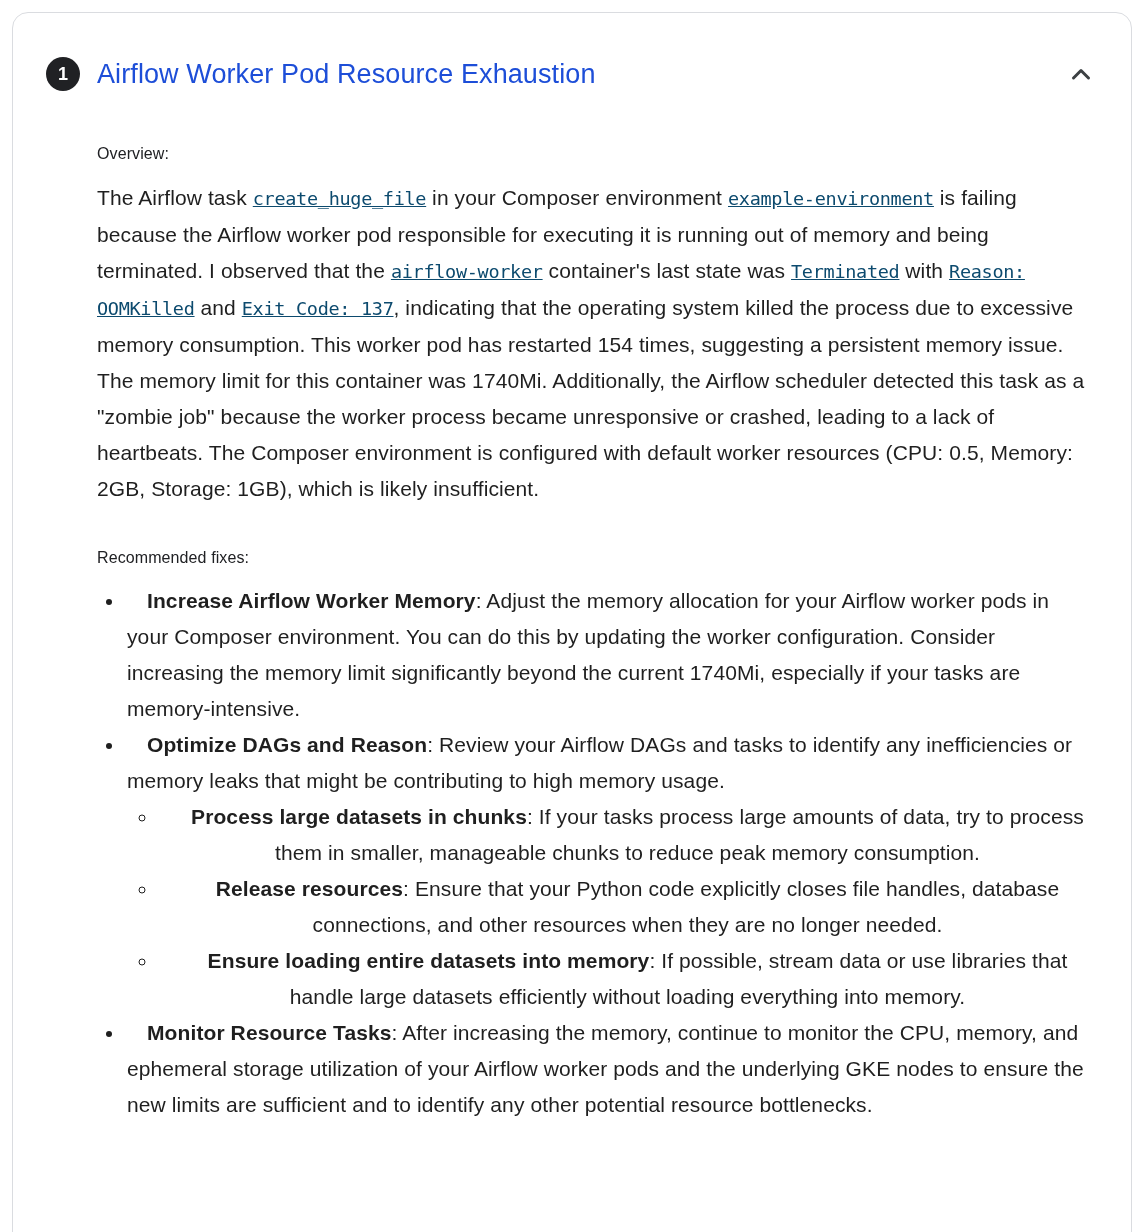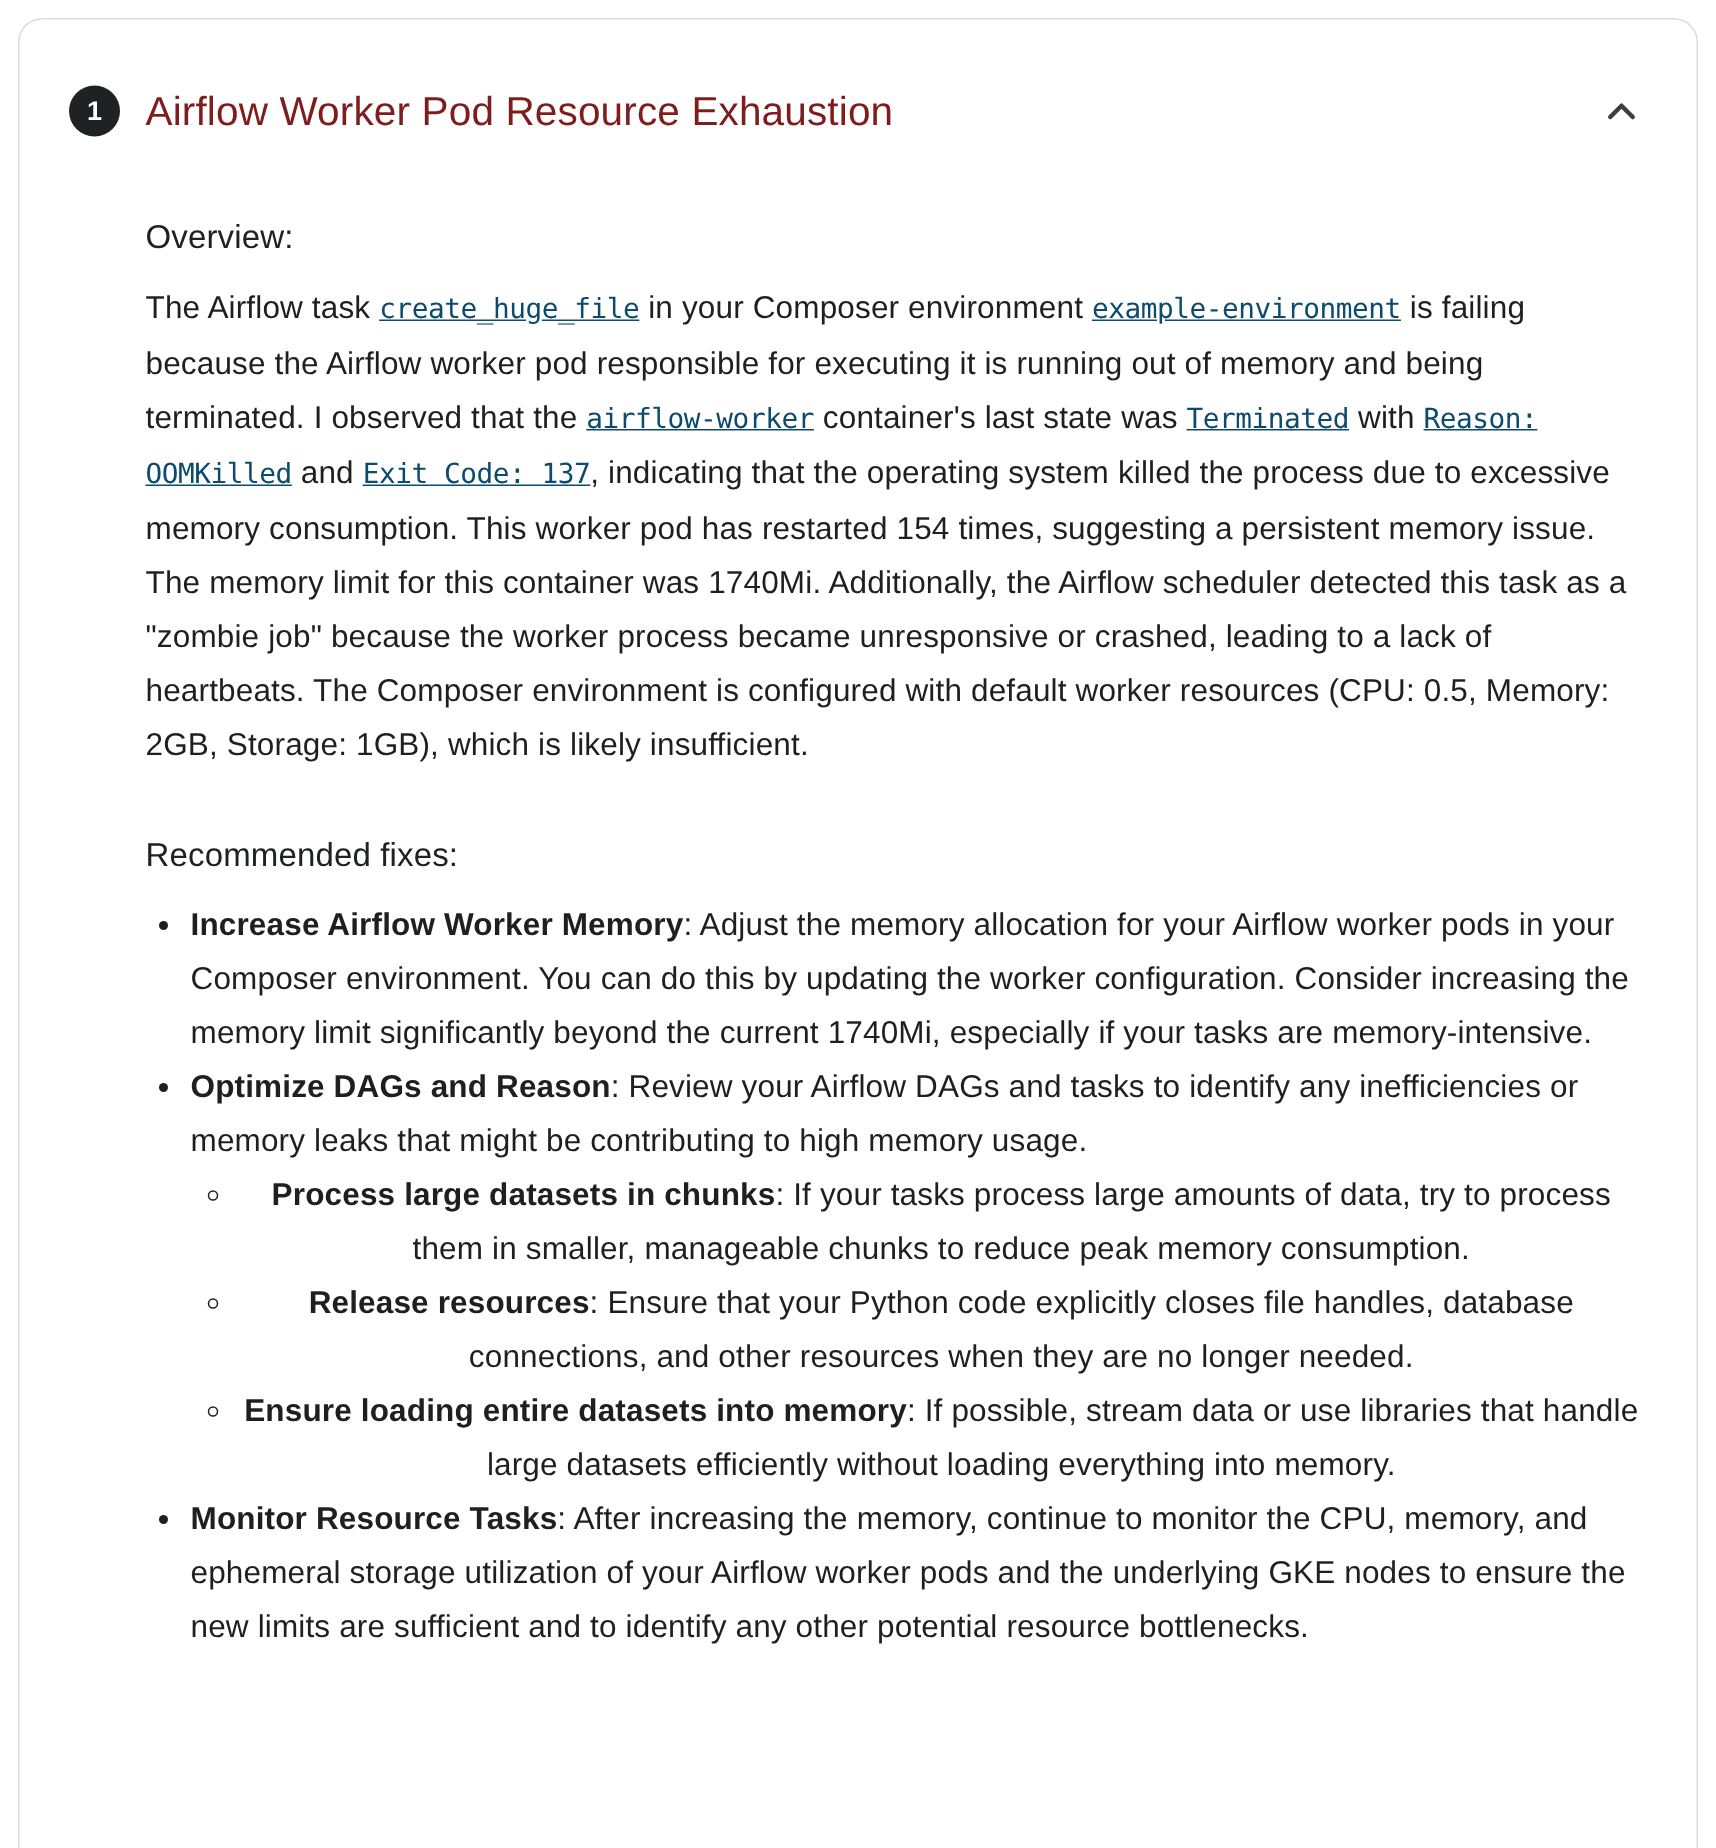--- a/index.html
+++ b/index.html
@@ -38,40 +38,40 @@
     font-weight: 700;
     display: flex;
     align-items: center;
     justify-content: center;
     flex: 0 0 auto;
   }
   .title {
     margin: 0 0 0 17px;
     font-size: 27px;
     font-weight: 400;
-    color: #7f1d1d;
+    color: #1d4ed8;
     letter-spacing: 0.1px;
     flex: 1 1 auto;
   }
   .collapse-btn {
     background: none;
     border: none;
     padding: 2px;
     margin: 0;
     cursor: pointer;
     display: flex;
     align-items: center;
     justify-content: center;
   }
   .card-body {
     padding: 54px 36px 0 84px;
   }
   .section-heading {
     margin: 0;
-    font-size: 22px;
+    font-size: 16px;
     font-weight: 500;
     color: #202124;
     letter-spacing: 0.1px;
   }
   .section-heading.fixes {
     margin-top: 42px;
   }
   .para {
     margin: 17px 0 0 0;
     font-size: 21px;
@@ -98,20 +98,21 @@
     margin: 0;
     padding-left: 31px;
     text-align: center;
   }
   li {
     padding-left: 2px;
   }
   li strong {
     font-weight: 700;
     color: #1f1f1f;
+    margin-left: 20px;
   }
 </style>
 </head>
 <body>
 
 <div class="card">
   <div class="card-header">
     <span class="badge">1</span>
     <h1 class="title">Airflow Worker Pod Resource Exhaustion</h1>
     <button class="collapse-btn" aria-label="Collapse section">

